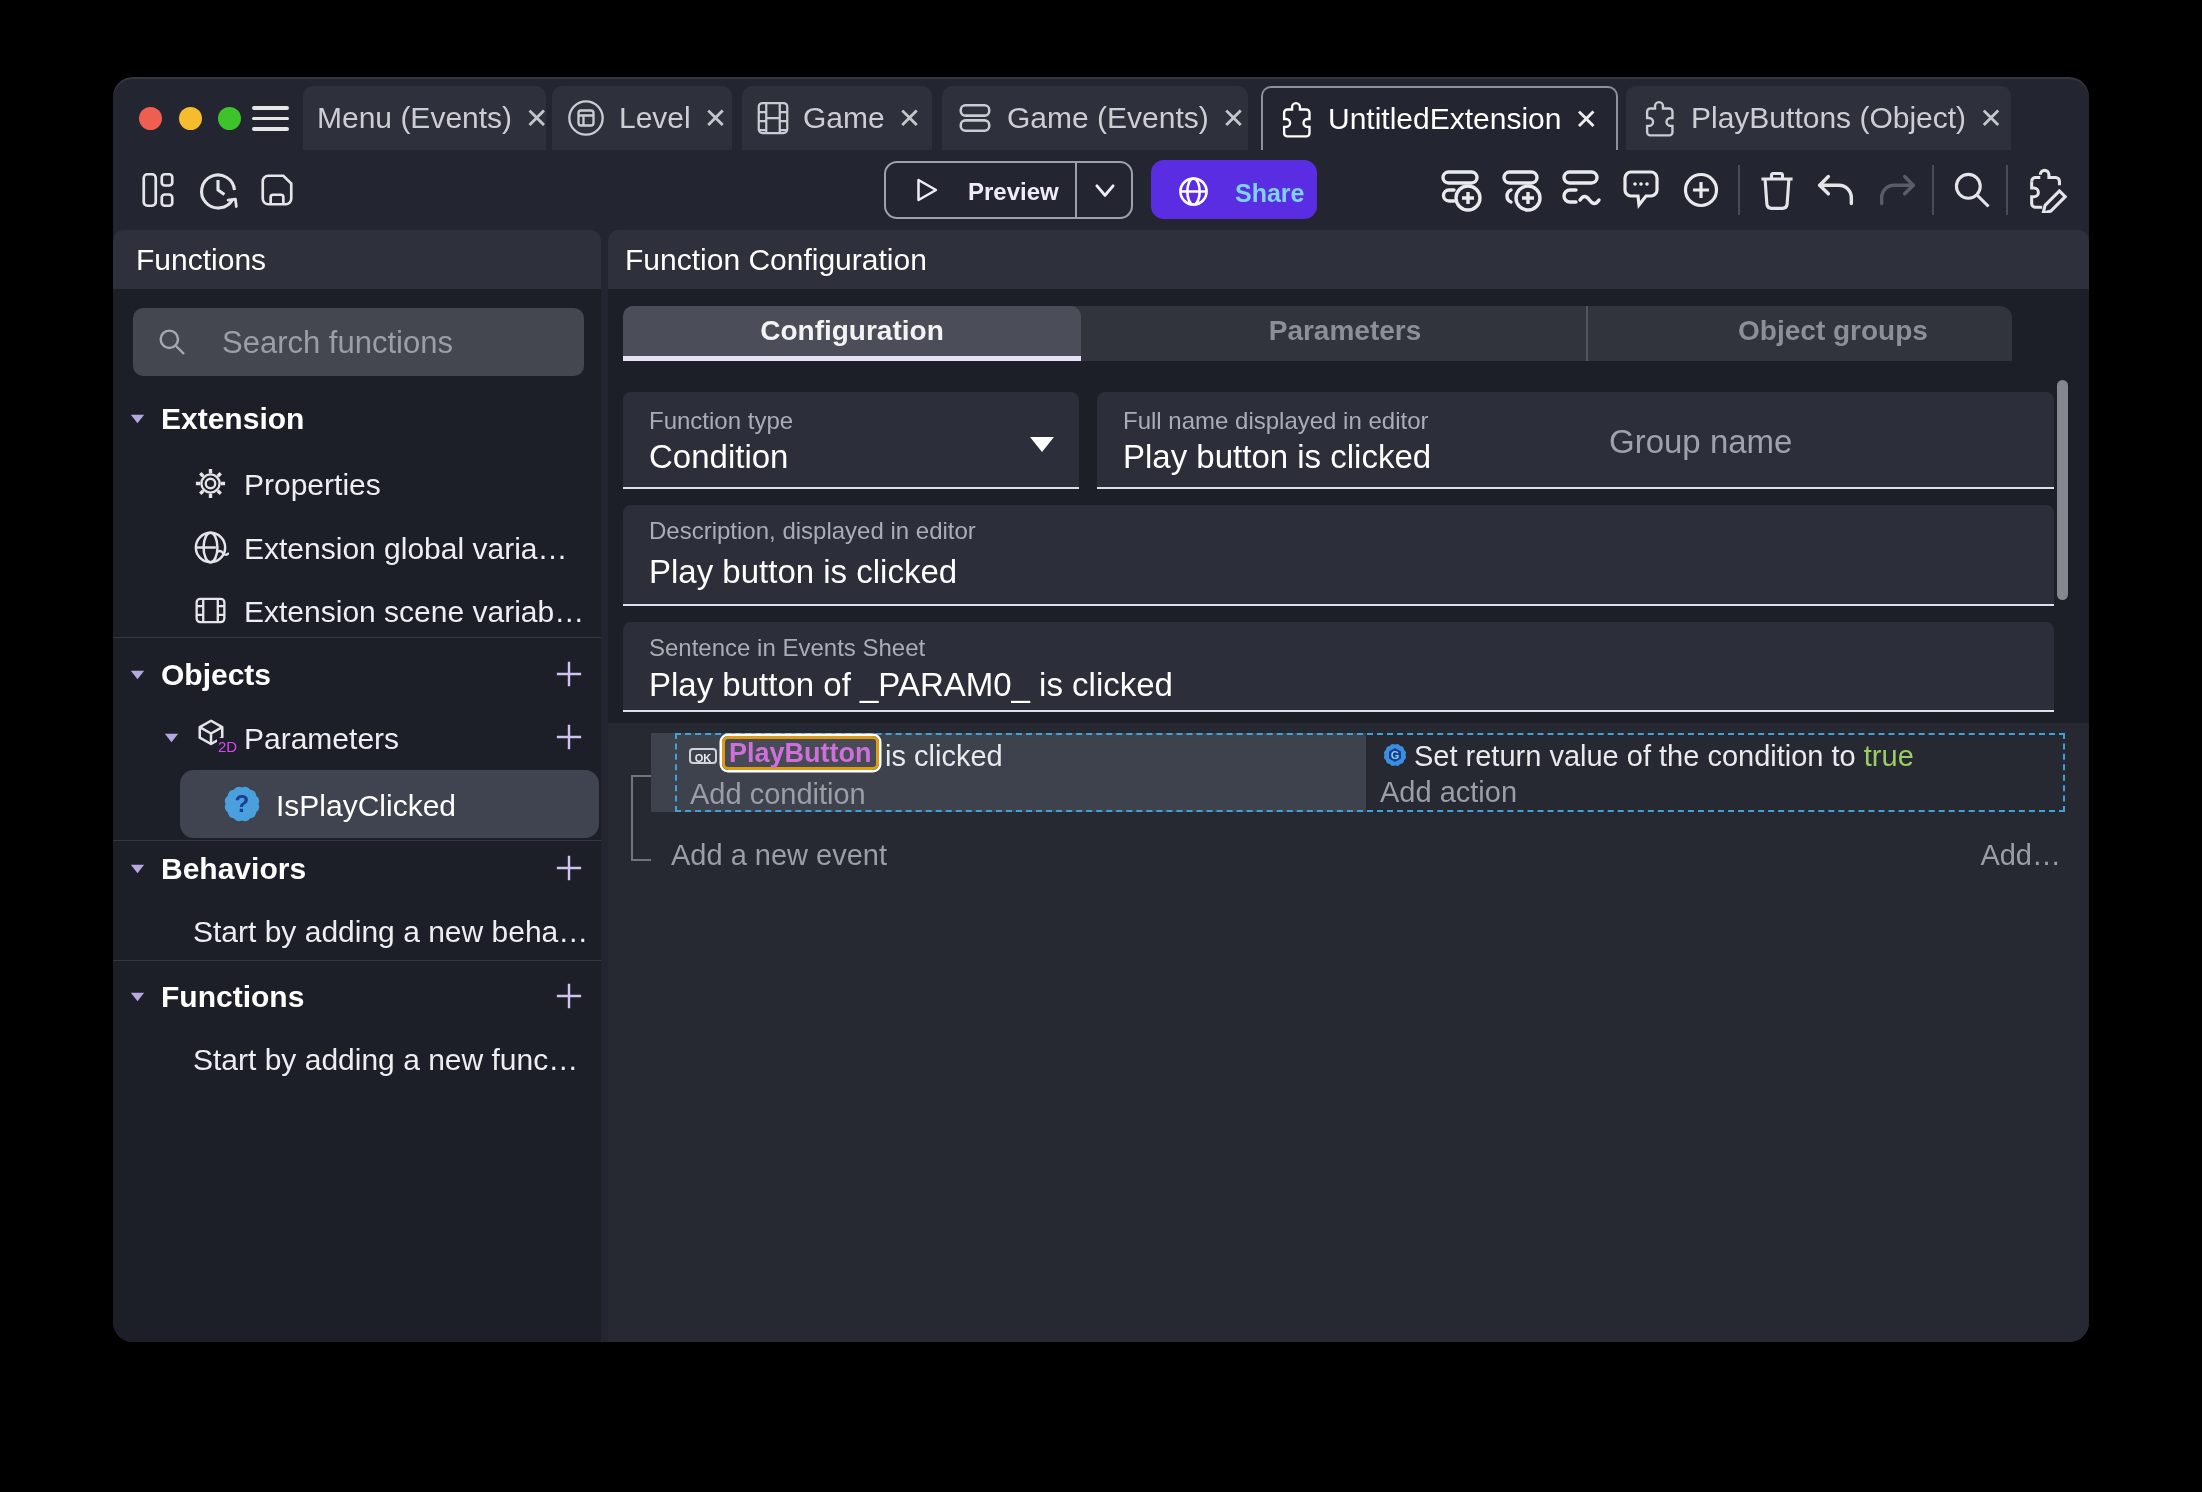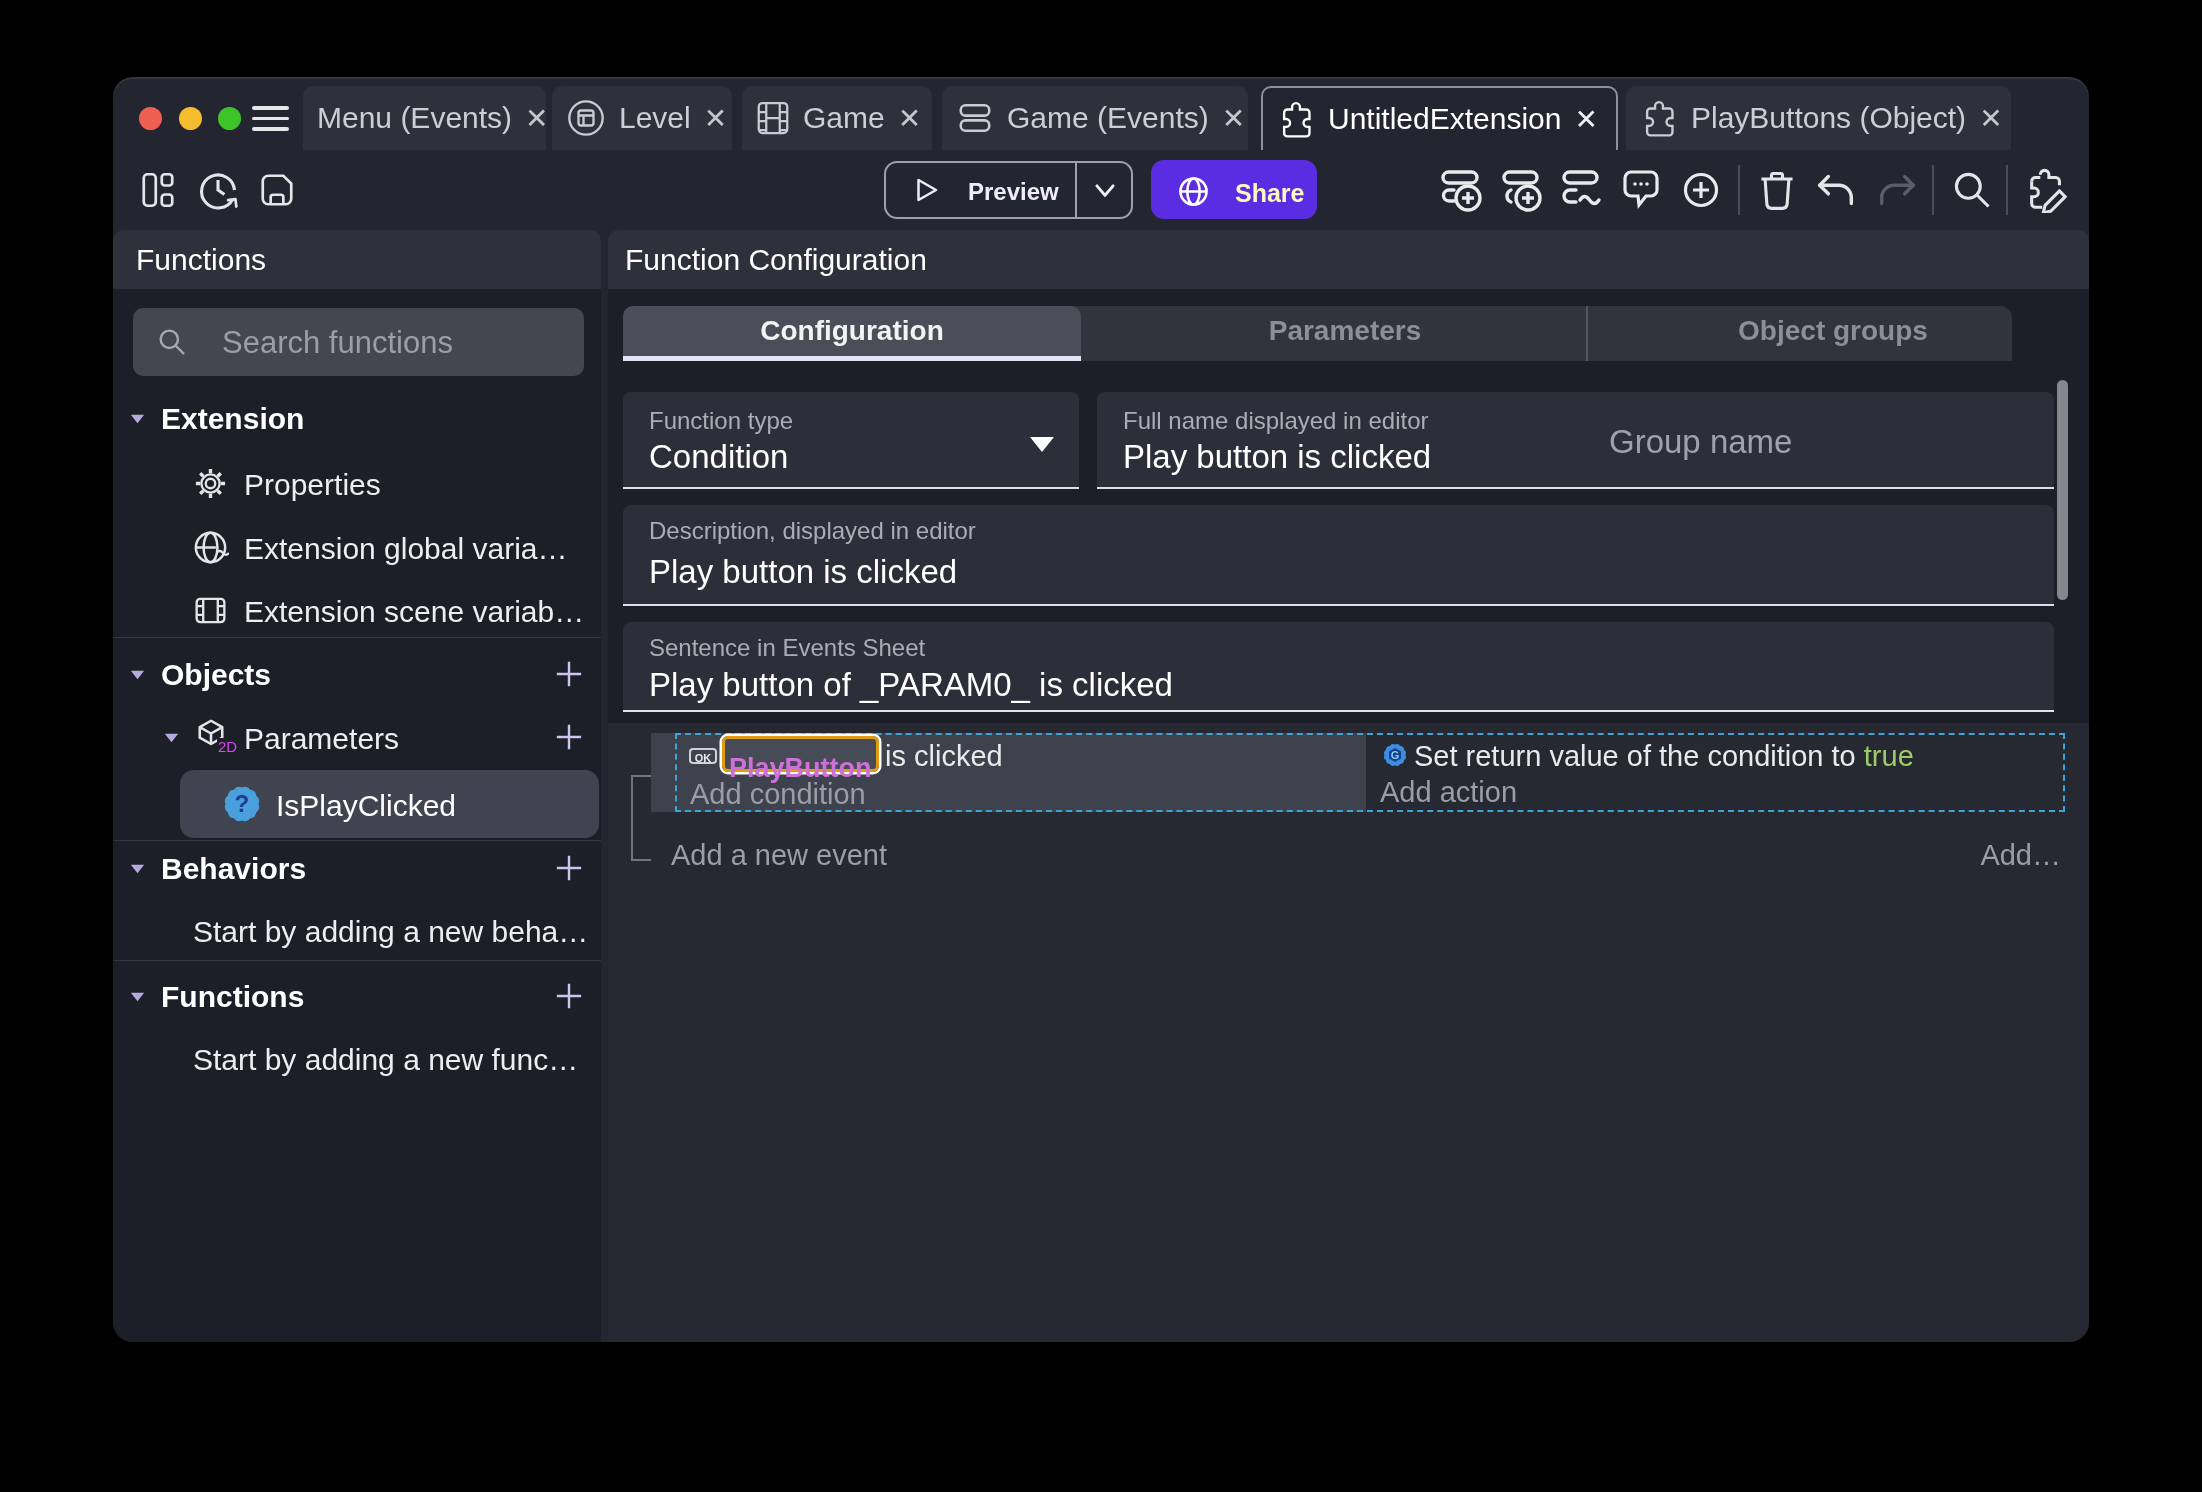--- a/index.html
+++ b/index.html
@@ -112,21 +112,21 @@
   <svg class="abs" style="left:981px;top:105px;" width="22" height="18" viewBox="0 0 30 24" fill="none" stroke="#f0edf8" stroke-width="4" stroke-linecap="round" stroke-linejoin="round">
       <path d="M4 5l11 13L26 5"></path>
     </svg>
 
   <div class="abs" style="left:1038px;top:83px;width:166px;height:59px;background:#5a2de2;border-radius:13px;"></div>
   <svg class="abs" style="left:1064px;top:98px;" width="33" height="33" viewBox="0 0 48 48" fill="none" stroke="#fff" stroke-width="3.8">
       <circle cx="24" cy="24" r="19"></circle>
       <ellipse cx="24" cy="24" rx="9" ry="19"></ellipse>
       <path d="M5 24h38"></path>
     </svg>
-  <div class="abs" style="left:1122px;top:102px;font-size:25px;font-weight:bold;color:#fef9c3;">Share</div>
+  <div class="abs" style="left:1122px;top:102px;font-size:25px;font-weight:bold;color:#7dd3fc;">Share</div>
 
   <div class="icbtn" style="left:1325px;">
     <svg width="42" height="44" viewBox="0 0 42 44" fill="none" stroke="#e8eaed" stroke-width="3.4">
         <rect x="3" y="4" width="34" height="11" rx="5.5"></rect>
         <path d="M14 22h-5a5.5 5.5 0 0 0 0 11h5" stroke-linecap="round"></path>
         <circle cx="28" cy="30" r="12"></circle>
         <path d="M28 24v12M22 30h12"></path>
       </svg>
   </div>
   <div class="icbtn" style="left:1386px;">
@@ -338,21 +338,21 @@
       <div class="abs" style="left:23px;top:52px;width:2px;height:86px;background:#71747c;"></div>
       <div class="abs" style="left:23px;top:52px;width:20px;height:2px;background:#71747c;"></div>
       <div class="abs" style="left:23px;top:136px;width:20px;height:2px;background:#71747c;"></div>
 
       <div class="abs" style="left:43px;top:10px;width:715px;height:79px;background:#3e424d;"></div>
 
       <div class="abs" style="left:67px;top:10px;width:1390px;height:79px;border:2px dashed #3fa3d8;box-sizing:border-box;"></div>
 
       <div class="abs" style="left:81px;top:25px;width:28px;height:16px;border:2px solid #cfd2d8;border-radius:4px;color:#e8eaee;font-size:11px;font-weight:bold;text-align:center;line-height:16px;box-sizing:border-box;">OK</div>
 
-      <div class="abs" style="left:114px;top:13px;height:34px;border:3px solid #e09b12;border-radius:6px;box-shadow:0 0 0 2.5px #fff;padding:15px 4px;font-size:27px;line-height:28px;font-weight:bold;color:#cf6fd9;box-sizing:border-box;background:rgba(255,255,255,0.05);">PlayButton</div>
+      <div class="abs" style="left:114px;top:13px;height:34px;border:3px solid #e09b12;border-radius:6px;box-shadow:0 0 0 2.5px #fff;padding:0 4px;font-size:27px;line-height:28px;font-weight:bold;color:#cf6fd9;box-sizing:border-box;background:rgba(255,255,255,0.05);">PlayButton</div>
       <div class="row" style="left:277px;top:17px;font-size:29px;color:#e9eaec;">is clicked</div>
       <div class="row grey" style="left:82px;top:55px;font-size:29px;">Add condition</div>
 
       <svg class="abs" style="left:775px;top:20px;" width="24" height="24" viewBox="0 0 48 48">
           <g fill="#3c8fe0">
             <rect x="6" y="6" width="36" height="36" rx="8"></rect>
             <rect x="6" y="6" width="36" height="36" rx="8" transform="rotate(30 24 24)"></rect>
             <rect x="6" y="6" width="36" height="36" rx="8" transform="rotate(60 24 24)"></rect>
           </g>
           <path fill="#1b3c8c" d="M24 10l12 7v14l-12 7-12-7V17z"></path>

